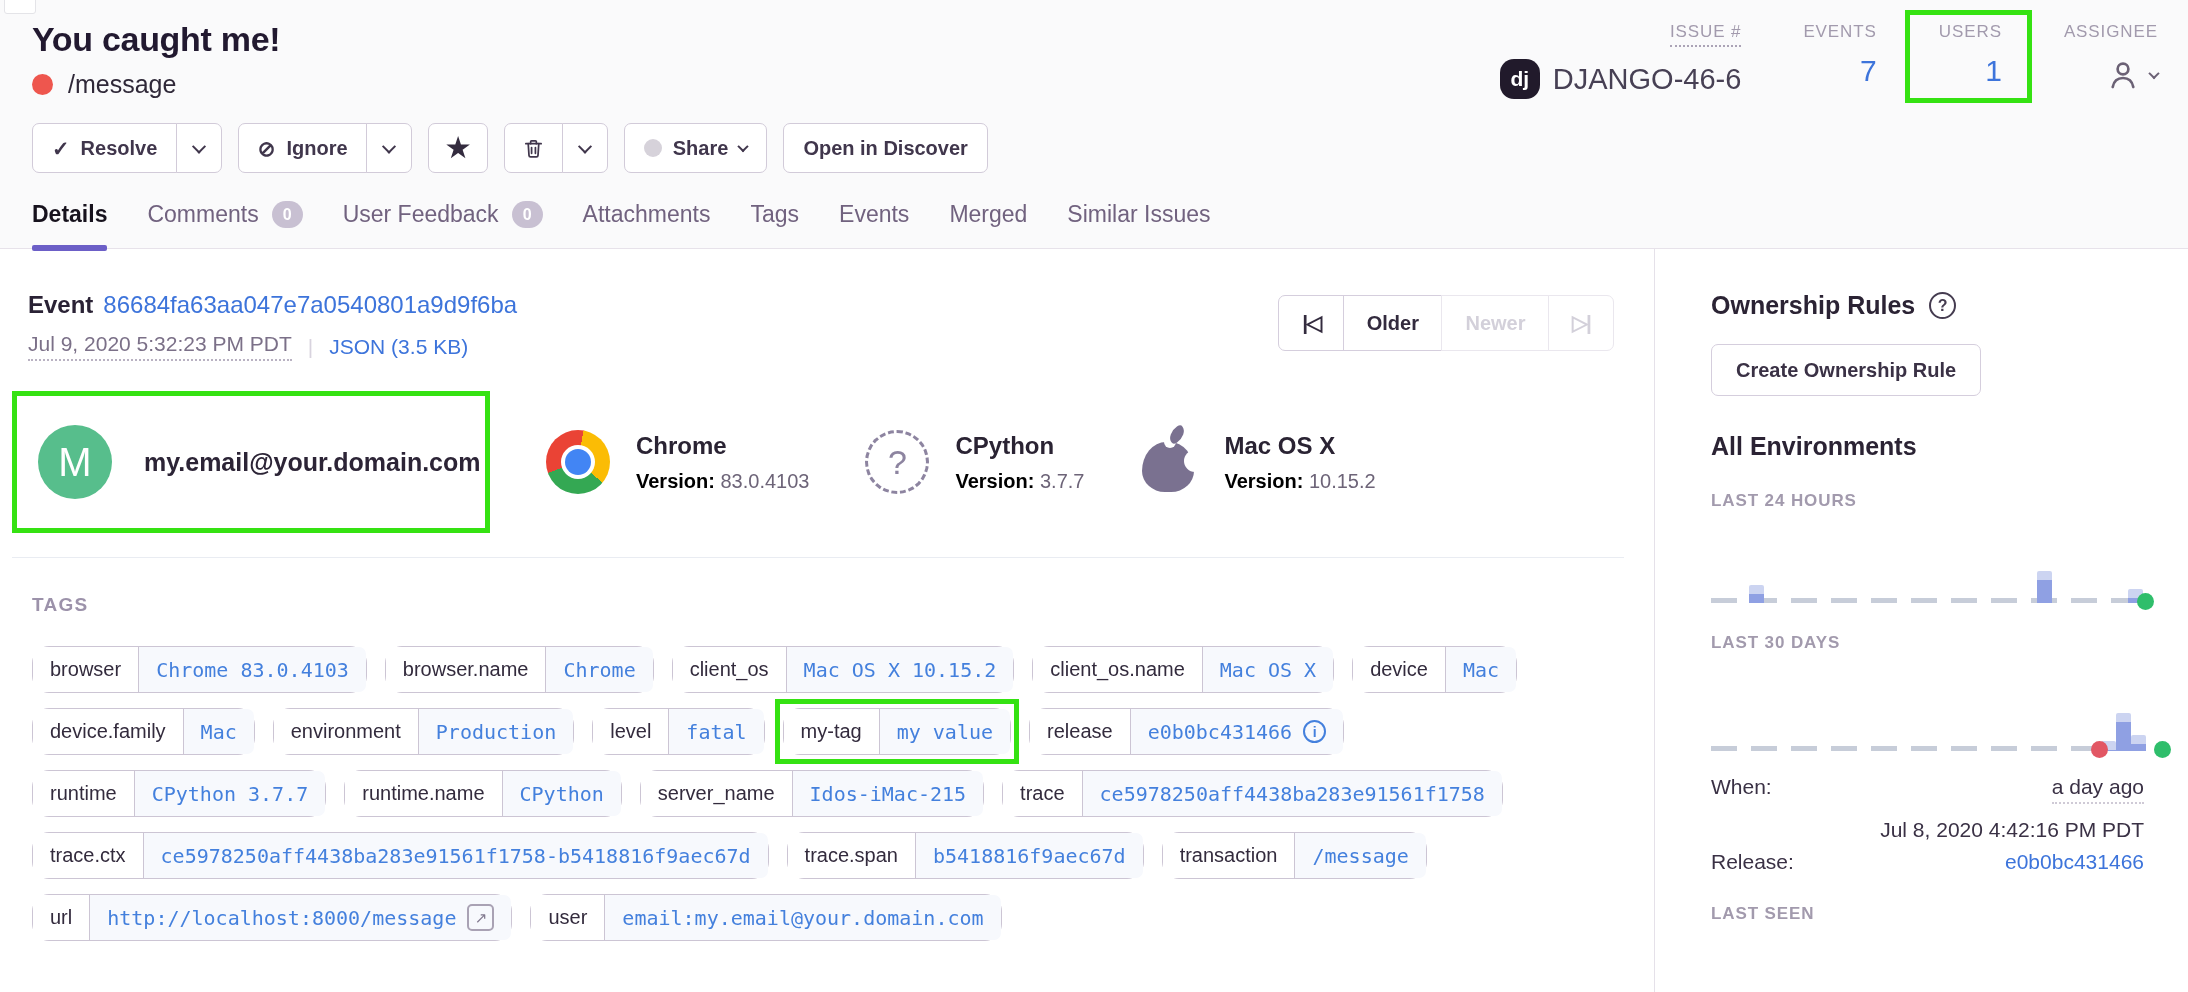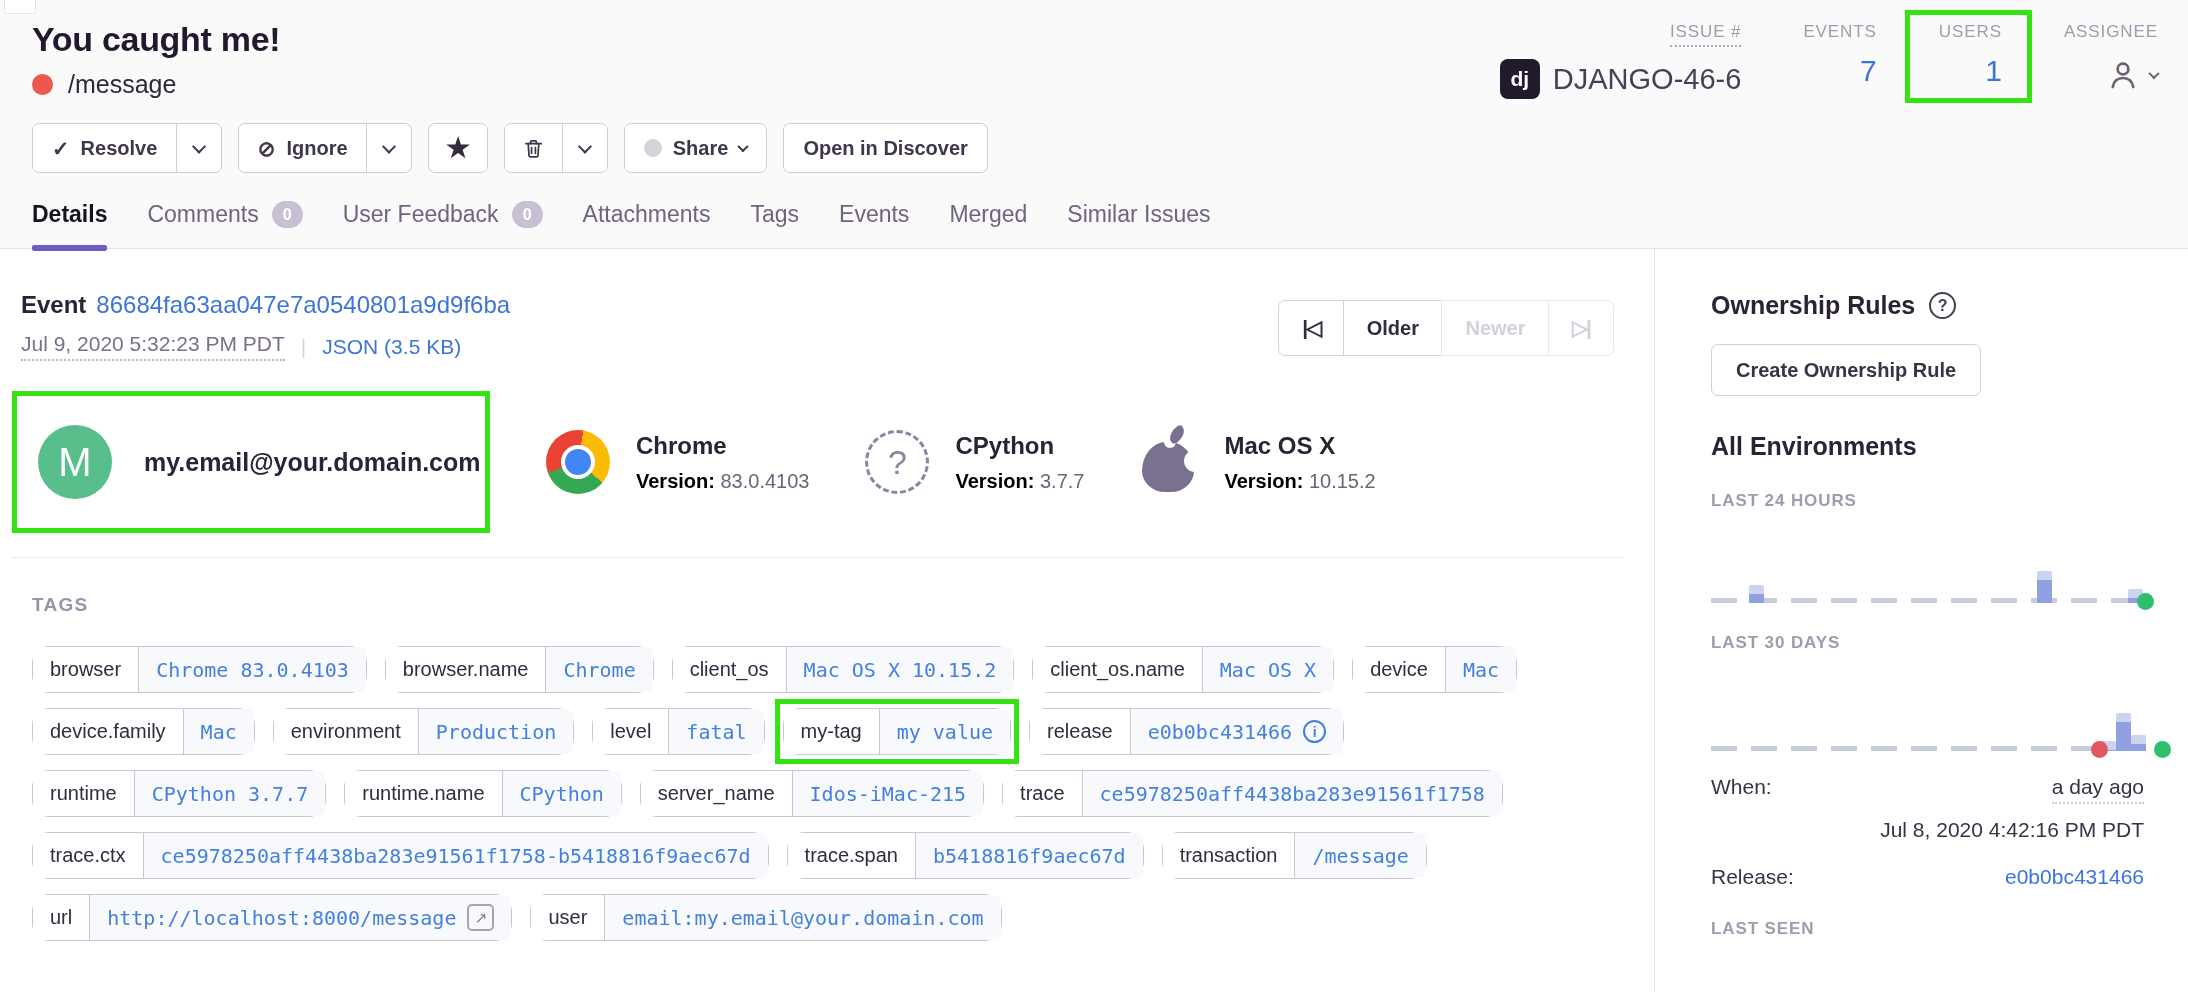--- a/index.html
+++ b/index.html
@@ -19,21 +19,21 @@
   .page-title{font-size:34px;font-weight:700;color:#221930;letter-spacing:-.3px}
   .culprit{display:flex;align-items:center;gap:15px;margin-top:11px;font-size:25px;color:#2f2838}
   .err-dot{width:21px;height:21px;border-radius:50%;background:var(--error-red)}
 
   .stats{display:flex;gap:62px;align-items:flex-start;margin-top:2px;padding-right:2px}
   .stat{display:flex;flex-direction:column;align-items:flex-end;gap:12px;position:relative}
   .stat-label{font-size:17px;font-weight:400;letter-spacing:.9px;color:#a29aad;white-space:nowrap}
   .stat-label.dotted{border-bottom:2px dotted #aba3b6;padding-bottom:3px}
   .stat-num{font-size:30px;color:var(--link-blue);line-height:1.1}
   .issue-val{display:flex;align-items:center;gap:13px;font-size:29px;color:#474054;font-weight:500;white-space:nowrap}
-  .dj-badge{width:40px;height:40px;border-radius:8px;background:#211a2b;color:#fff;font-weight:700;font-size:21px;display:flex;align-items:center;justify-content:center}
+  .dj-badge{width:40px;height:40px;border-radius:14px;background:#211a2b;color:#fff;font-weight:700;font-size:21px;display:flex;align-items:center;justify-content:center}
   .assignee-icons{display:flex;align-items:center;gap:8px;margin-top:2px}
   .green-frame{position:absolute;border:5px solid var(--annotation-green);pointer-events:none;z-index:5}
   .users-frame{inset:-12px -30px -16px -34px}
 
   .chev{display:inline-block;width:10px;height:10px;border-right:2.5px solid currentColor;border-bottom:2.5px solid currentColor;transform:rotate(45deg) translate(-1px,-1px)}
   .chev.sm{width:8px;height:8px}
 
   
   .actions{display:flex;gap:16px;margin-top:24px;align-items:stretch}
   .btn-group{display:inline-flex}
@@ -50,21 +50,21 @@
   .tab{position:relative;font-size:23px;color:#71627f;padding-bottom:20px;display:flex;gap:13px;align-items:center;cursor:pointer;white-space:nowrap}
   .tab.active{color:#17121d;font-weight:700}
   .tab.active::after{content:"";position:absolute;left:0;right:0;bottom:-3px;height:6px;background:var(--tab-purple);border-radius:2px}
   .tab .badge{display:none;background:#c8c0d2;color:#fff;font-size:16px;font-weight:700;min-width:31px;height:27px;border-radius:14px;align-items:center;justify-content:center;padding:0 8px}
   .tab.has-badge .badge{display:inline-flex}
 
   
   .content{flex:1;display:flex;overflow:hidden}
   .main{flex:1;min-width:0}
 
-  .event-head{display:flex;justify-content:space-between;align-items:center;padding:42px 40px 6px 21px}
+  .event-head{display:flex;justify-content:space-between;align-items:flex-start;padding:42px 40px 6px 28px}
   .event-title{font-size:24px;font-weight:700;color:#2a2235}
   .event-id{color:var(--link-blue);font-weight:400;margin-left:10px;cursor:pointer}
   .event-sub{margin-top:13px;font-size:21px;color:#7b7088;display:flex;align-items:center;gap:16px}
   .event-date{border-bottom:2px dotted #b9b2c2;padding-bottom:3px}
   .sep{color:#d8d3de}
   .json-link{color:var(--link-blue);cursor:pointer}
 
   .pager{display:inline-flex;margin-top:4px}
   .pg{height:56px;min-width:66px;padding:0 23px;display:inline-flex;align-items:center;justify-content:center;border:1.5px solid #d5cedd;background:#fff;font-size:20px;font-weight:700;color:#332b3e;margin-left:-1.5px;cursor:pointer}
   .pg:first-child{border-radius:7px 0 0 7px;margin-left:0}
@@ -776,19 +776,19 @@
           <div class="bar" style="height: 0px;"></div>
           <span class="mdot green"></span>
         </div>
       </div>
 
     <div class="kv">
       <span>When:</span>
       <span class="kv-val dotted">a day ago</span>
     </div>
     <div class="kv-date">Jul 8, 2020 4:42:16 PM PDT</div>
-    <div class="kv" style="margin-top:23px">
+    <div class="kv" style="margin-top:8px">
       <span>Release:</span>
       <span class="release-link">e0b0bc431466</span>
     </div>
     <div class="sb-label" style="margin-top:30px">LAST SEEN</div>
   </aside>
 </div>
 
 </body></html>

